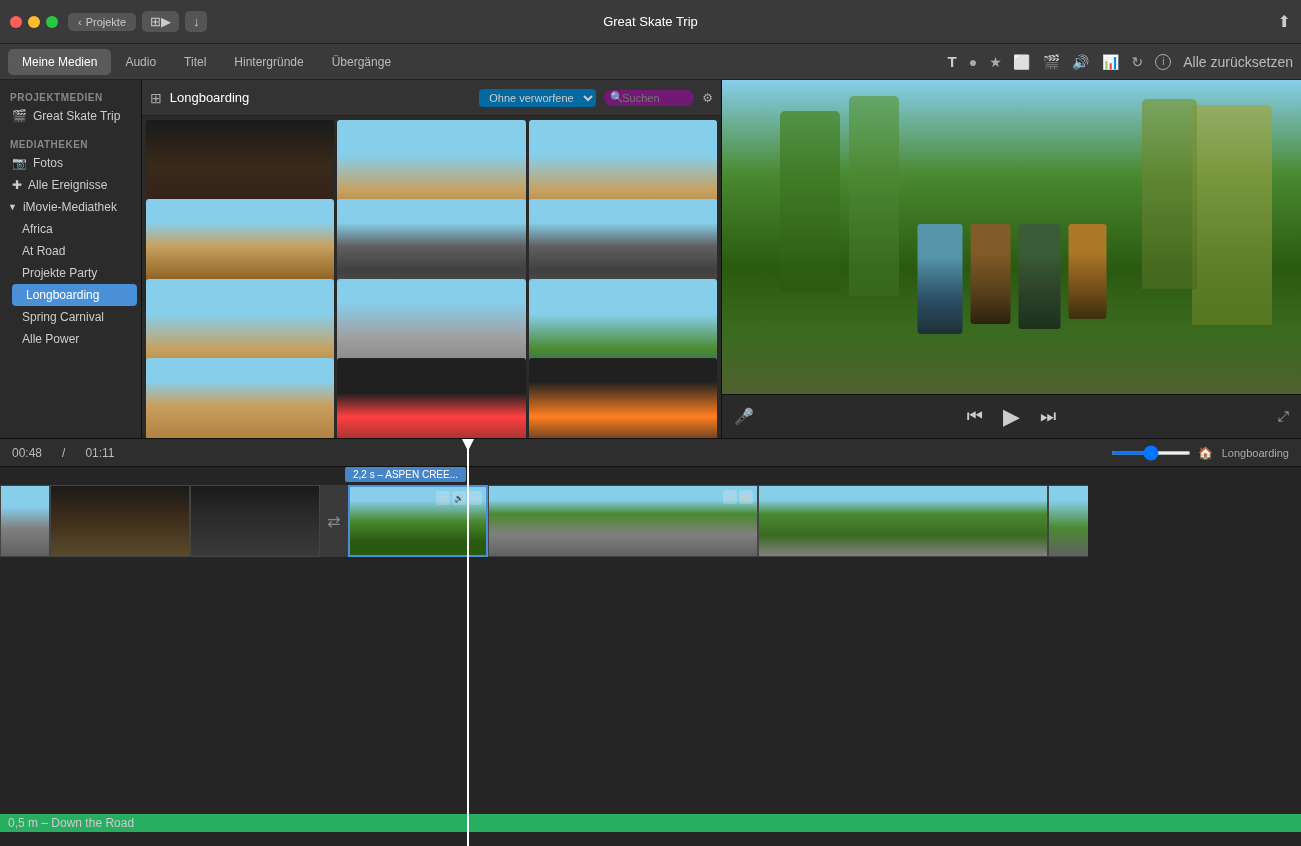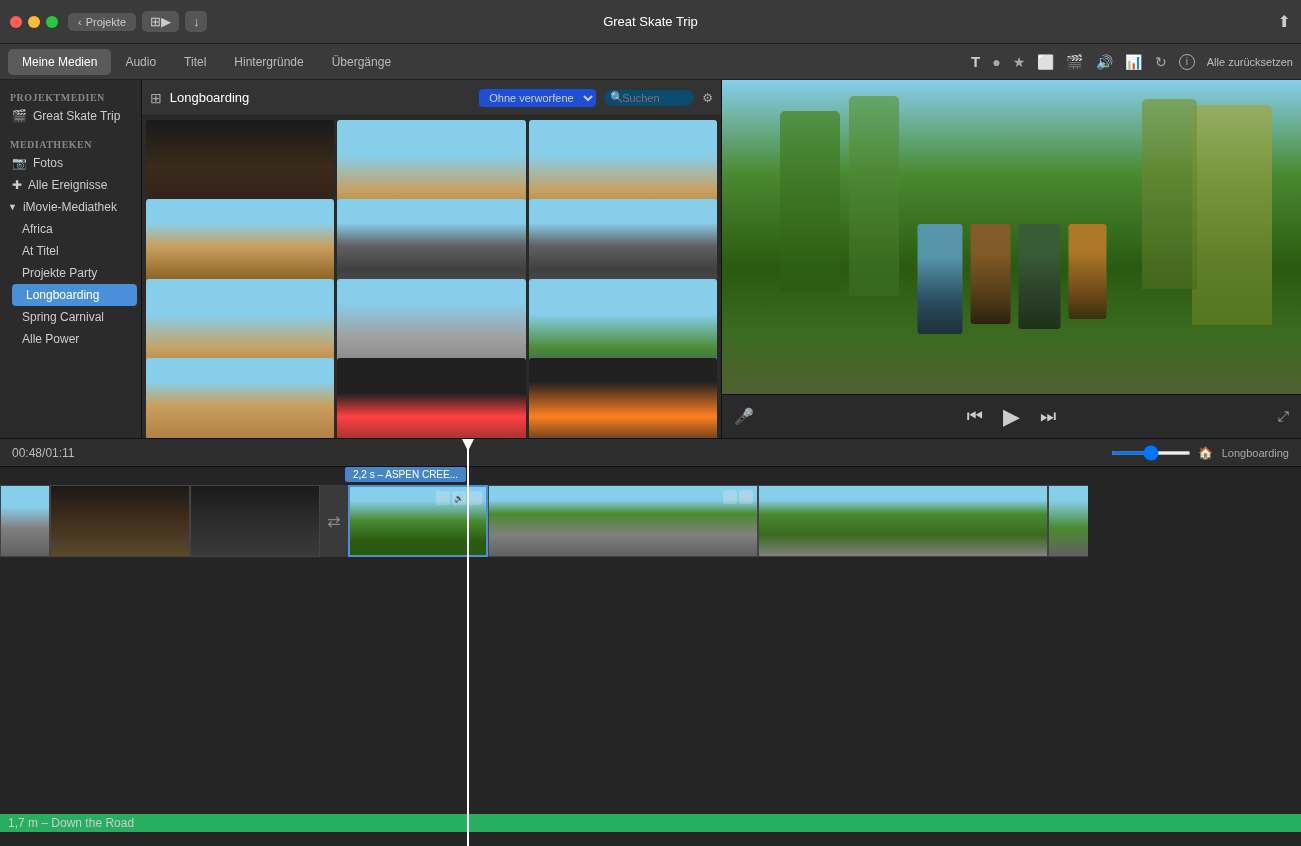--- a/index.html
+++ b/index.html
@@ -97,41 +97,40 @@
       display: flex;
       align-items: center;
       gap: 12px;
       color: #aaa;
     }
     .toolbar-icons .icon { font-size: 14px; cursor: pointer; }
     .reset-btn {
       background: none;
       border: none;
       color: #bbb;
-      font-size: 11px;
+      font-size: 14px;
       cursor: pointer;
     }
 
     
     .sidebar {
       width: 142px;
       background: #2b2b2b;
       border-right: 1px solid #111;
       flex-shrink: 0;
       padding: 8px 0;
       overflow-y: auto;
     }
     .sidebar-section-label {
       font-size: 10px;
       color: #888;
       font-weight: 600;
       text-transform: uppercase;
       padding: 4px 10px 2px;
       letter-spacing: 0.5px;
-      font-family: Liberation Serif, serif;
     }
     .sidebar-item {
       padding: 4px 10px 4px 12px;
       cursor: pointer;
       display: flex;
       align-items: center;
       gap: 6px;
       color: #ccc;
       font-size: 12px;
     }
@@ -166,30 +165,30 @@
       gap: 8px;
       border-bottom: 1px solid #222;
     }
     .media-title {
       font-size: 13px;
       font-weight: 500;
       color: #fff;
       flex: 1;
     }
     .filter-select {
-      background: #1d4ed8;
+      background: #0369a1;
       border: none;
       color: #ccc;
       padding: 2px 6px;
       border-radius: 4px;
       font-size: 11px;
       cursor: pointer;
     }
     .search-input {
-      background: #0c4a6e;
+      background: #701a75;
       border: none;
       color: #ccc;
       padding: 2px 6px;
       border-radius: 10px;
       font-size: 11px;
       width: 90px;
     }
     .settings-icon { color: #aaa; cursor: pointer; }
 
     
@@ -442,21 +441,21 @@
     </div>
     <div class="sidebar-item" style="padding-left:8px;">
       <span style="font-size:9px;">▼</span>
       <span>iMovie-Mediathek</span>
     </div>
     <div class="sidebar-sub">
       <div class="sidebar-item">
         <span>Africa</span>
       </div>
       <div class="sidebar-item">
-        <span>At Titel</span>
+        <span>At Road</span>
       </div>
       <div class="sidebar-item">
         <span>Projekte Party</span>
       </div>
       <div class="sidebar-item active">
         <span>Longboarding</span>
       </div>
       <div class="sidebar-item">
         <span>Spring Carnival</span>
       </div>
@@ -542,21 +541,21 @@
       <button class="ctrl-btn">⏭</button>
       <button class="fullscreen-btn">⤢</button>
     </div>
   </div>
 
 </div>
 
 <div style="position:relative;height:calc(846px - 438px);background:#252525;border-top:1px solid #111;">
 
   <div class="timeline-header">
-    <div style="display:flex;gap:0;align-items:center;">
+    <div style="display:flex;gap:20px;align-items:center;">
       <span class="timecode">00:48</span>
       <span class="timecode">/</span>
       <span class="timecode">01:11</span>
     </div>
     <div style="display:flex;align-items:center;gap:8px;">
       <input type="range" style="width: 80px; height: 4px;" value="50" min="0" max="100">
       <span style="font-size:12px;color:#888;">🏠</span>
       <span class="settings-label">Longboarding</span>
     </div>
   </div>
@@ -589,15 +588,15 @@
         <div class="fx-icon">🗺</div>
       </div>
     </div>
 
     <div class="tclip" style="width:290px;background:linear-gradient(180deg,#87CEEB 20%,#4a8a30 40%,#3a6b20 70%,#808080 100%);"></div>
 
     <div class="tclip" style="width:40px;background:linear-gradient(180deg,#87CEEB 20%,#4a8a30 60%,#606060 100%);border-right:none;"></div>
   </div>
 
   <div class="audio-track">
-    <span>1,7 m – Down the Road</span>
+    <span>0,5 m – Down the Road</span>
   </div>
 </div>
 
 </body></html>

